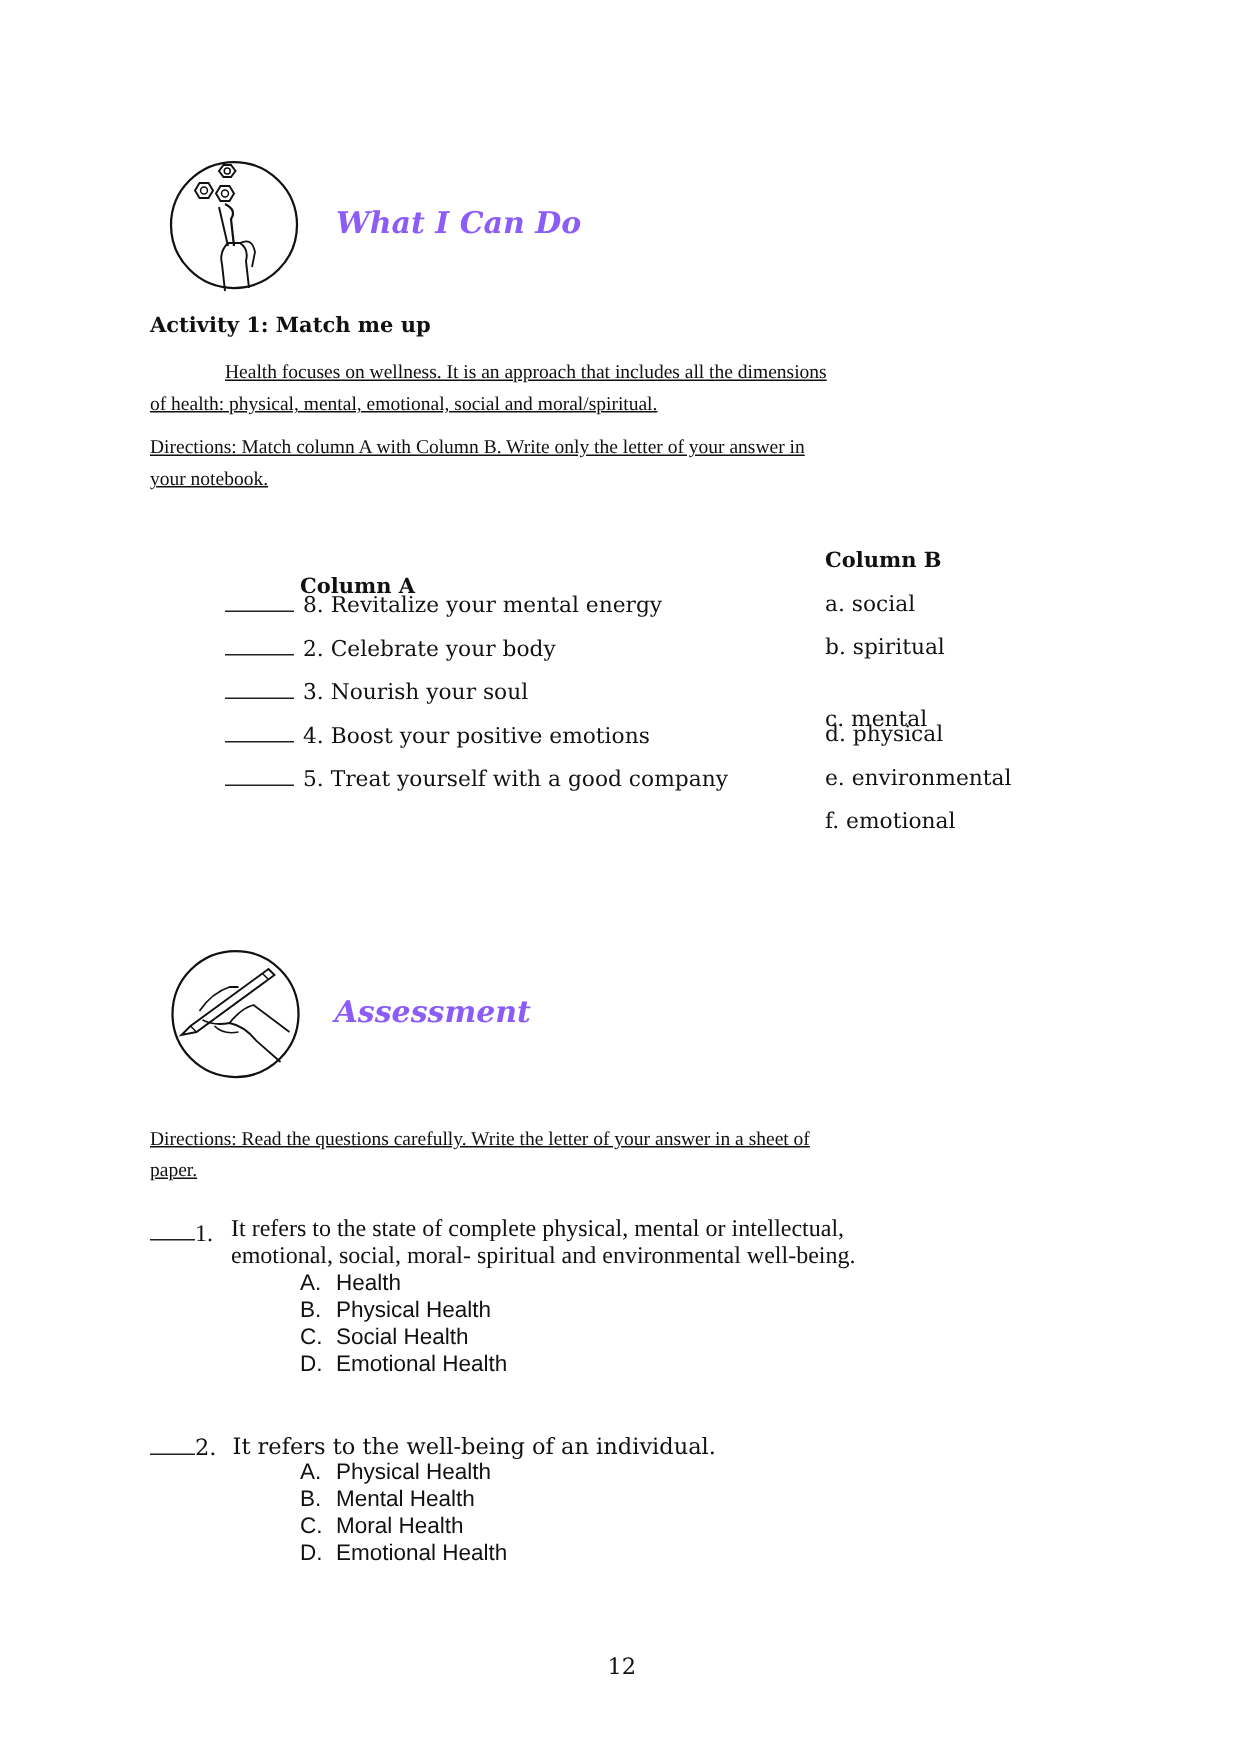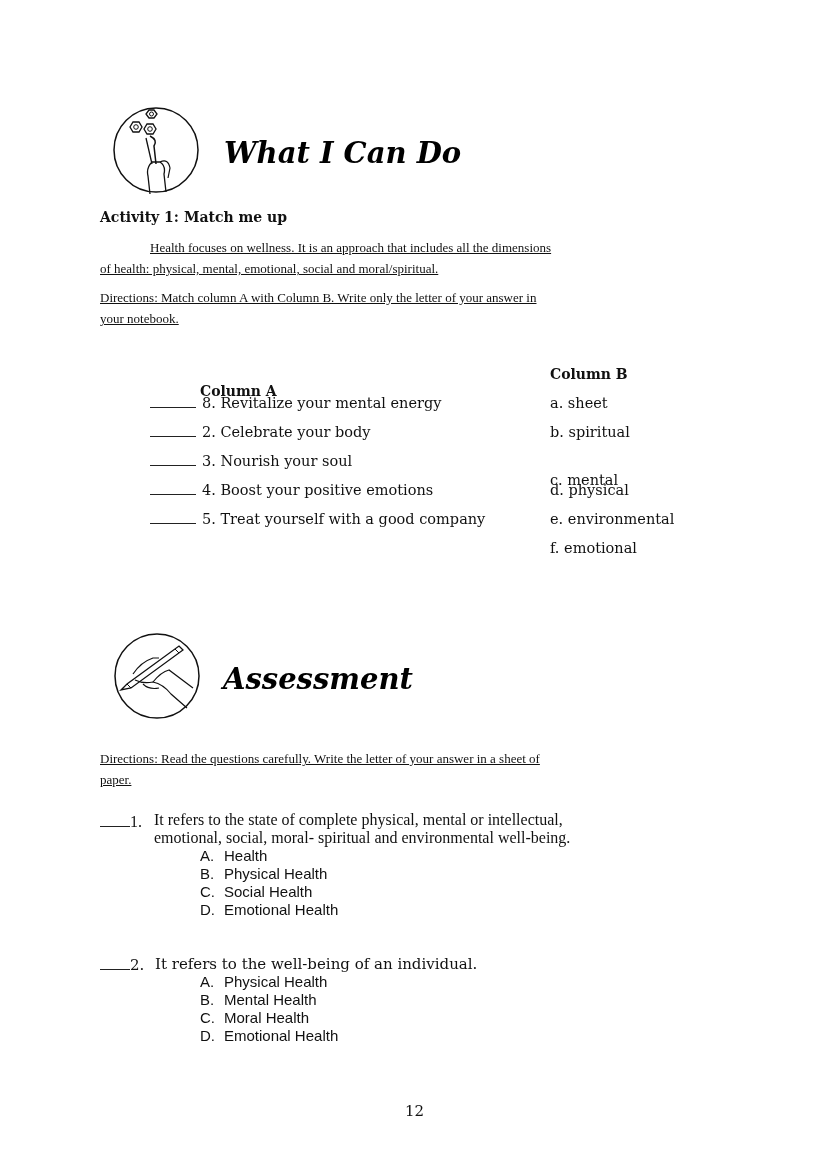--- a/index.html
+++ b/index.html
@@ -1,21 +1,21 @@
 <!DOCTYPE html>
 <html><head>
 <meta charset="utf-8">
 <style>
   html, body { margin: 0; padding: 0; background: #ffffff; }
   body { width: 826px; height: 1169px; position: relative; overflow: hidden;
          font-family: "DejaVu Serif", "Liberation Serif", serif; color: #111; }
   .abs { position: absolute; }
   .icon-circle { position: absolute; width: 88px; height: 88px; }
   .section-title { position: absolute; font-family: "DejaVu Serif", serif; font-weight: bold;
-                   font-style: italic; font-size: 29px; color: #000000; }
+                   font-style: italic; font-size: 20px; color: #8b5cf6; }
   .bold-sm { font-family: "DejaVu Serif", serif; font-weight: bold; font-size: 14px; }
   .body-text { font-family: "Liberation Serif", serif; font-size: 13px; line-height: 21px; text-decoration: underline; }
   .match-row { position: absolute; font-family: "DejaVu Serif", serif; font-size: 14.5px; }
   .blank { display: inline-block; width: 46px; border-bottom: 1px solid #222; height: 12px;
            margin-right: 6px; vertical-align: baseline; }
   .q-blank { display: inline-block; width: 30px; border-bottom: 1px solid #222; height: 10px; }
   .choice { position: absolute; font-family: Liberation Sans, sans-serif; font-size: 15px; }
   .choice .letter { display: inline-block; width: 24px; }
   .qtext { font-family: "Liberation Serif", serif; font-size: 16px; }
   .qtext2 { font-family: "DejaVu Serif", serif; font-size: 15px; }
@@ -47,21 +47,21 @@
 
 <div class="abs bold-sm" style="left:200px; top:383px;">Column A</div>
 <div class="abs bold-sm" style="left:550px; top:366px;">Column B</div>
 
 <div class="match-row" style="left:150px; top:395px;"><span class="blank"></span><span>8. Revitalize your mental energy</span></div>
 <div class="match-row" style="left:150px; top:424px;"><span class="blank"></span><span>2. Celebrate your body</span></div>
 <div class="match-row" style="left:150px; top:453px;"><span class="blank"></span><span>3. Nourish your soul</span></div>
 <div class="match-row" style="left:150px; top:482px;text-align:center;"><span class="blank"></span><span>4. Boost your positive emotions</span></div>
 <div class="match-row" style="left:150px; top:511px;"><span class="blank"></span><span>5. Treat yourself with a good company</span></div>
 
-<div class="match-row" style="left:550px; top:395px;">a. sheet</div>
+<div class="match-row" style="left:550px; top:395px;">a. social</div>
 <div class="match-row" style="left:550px; top:424px;">b. spiritual</div>
 <div class="match-row" style="left:550px; top:453px;margin-top:19px;">c. mental</div>
 <div class="match-row" style="left:550px; top:482px;">d. physical</div>
 <div class="match-row" style="left:550px; top:511px;">e. environmental</div>
 <div class="match-row" style="left:550px; top:540px;">f. emotional</div>
 
 <svg class="icon-circle" style="left:113px; top:632px;" viewBox="0 0 88 88">
   <circle cx="44" cy="44" r="42" fill="none" stroke="#111" stroke-width="1.5"></circle>
   <path d="M8 58 L14 52 L66 14 L70 18 L18 56 Z" fill="none" stroke="#111" stroke-width="1.3"></path>
   <line x1="14" y1="52" x2="18" y2="56" stroke="#111" stroke-width="1"></line>

